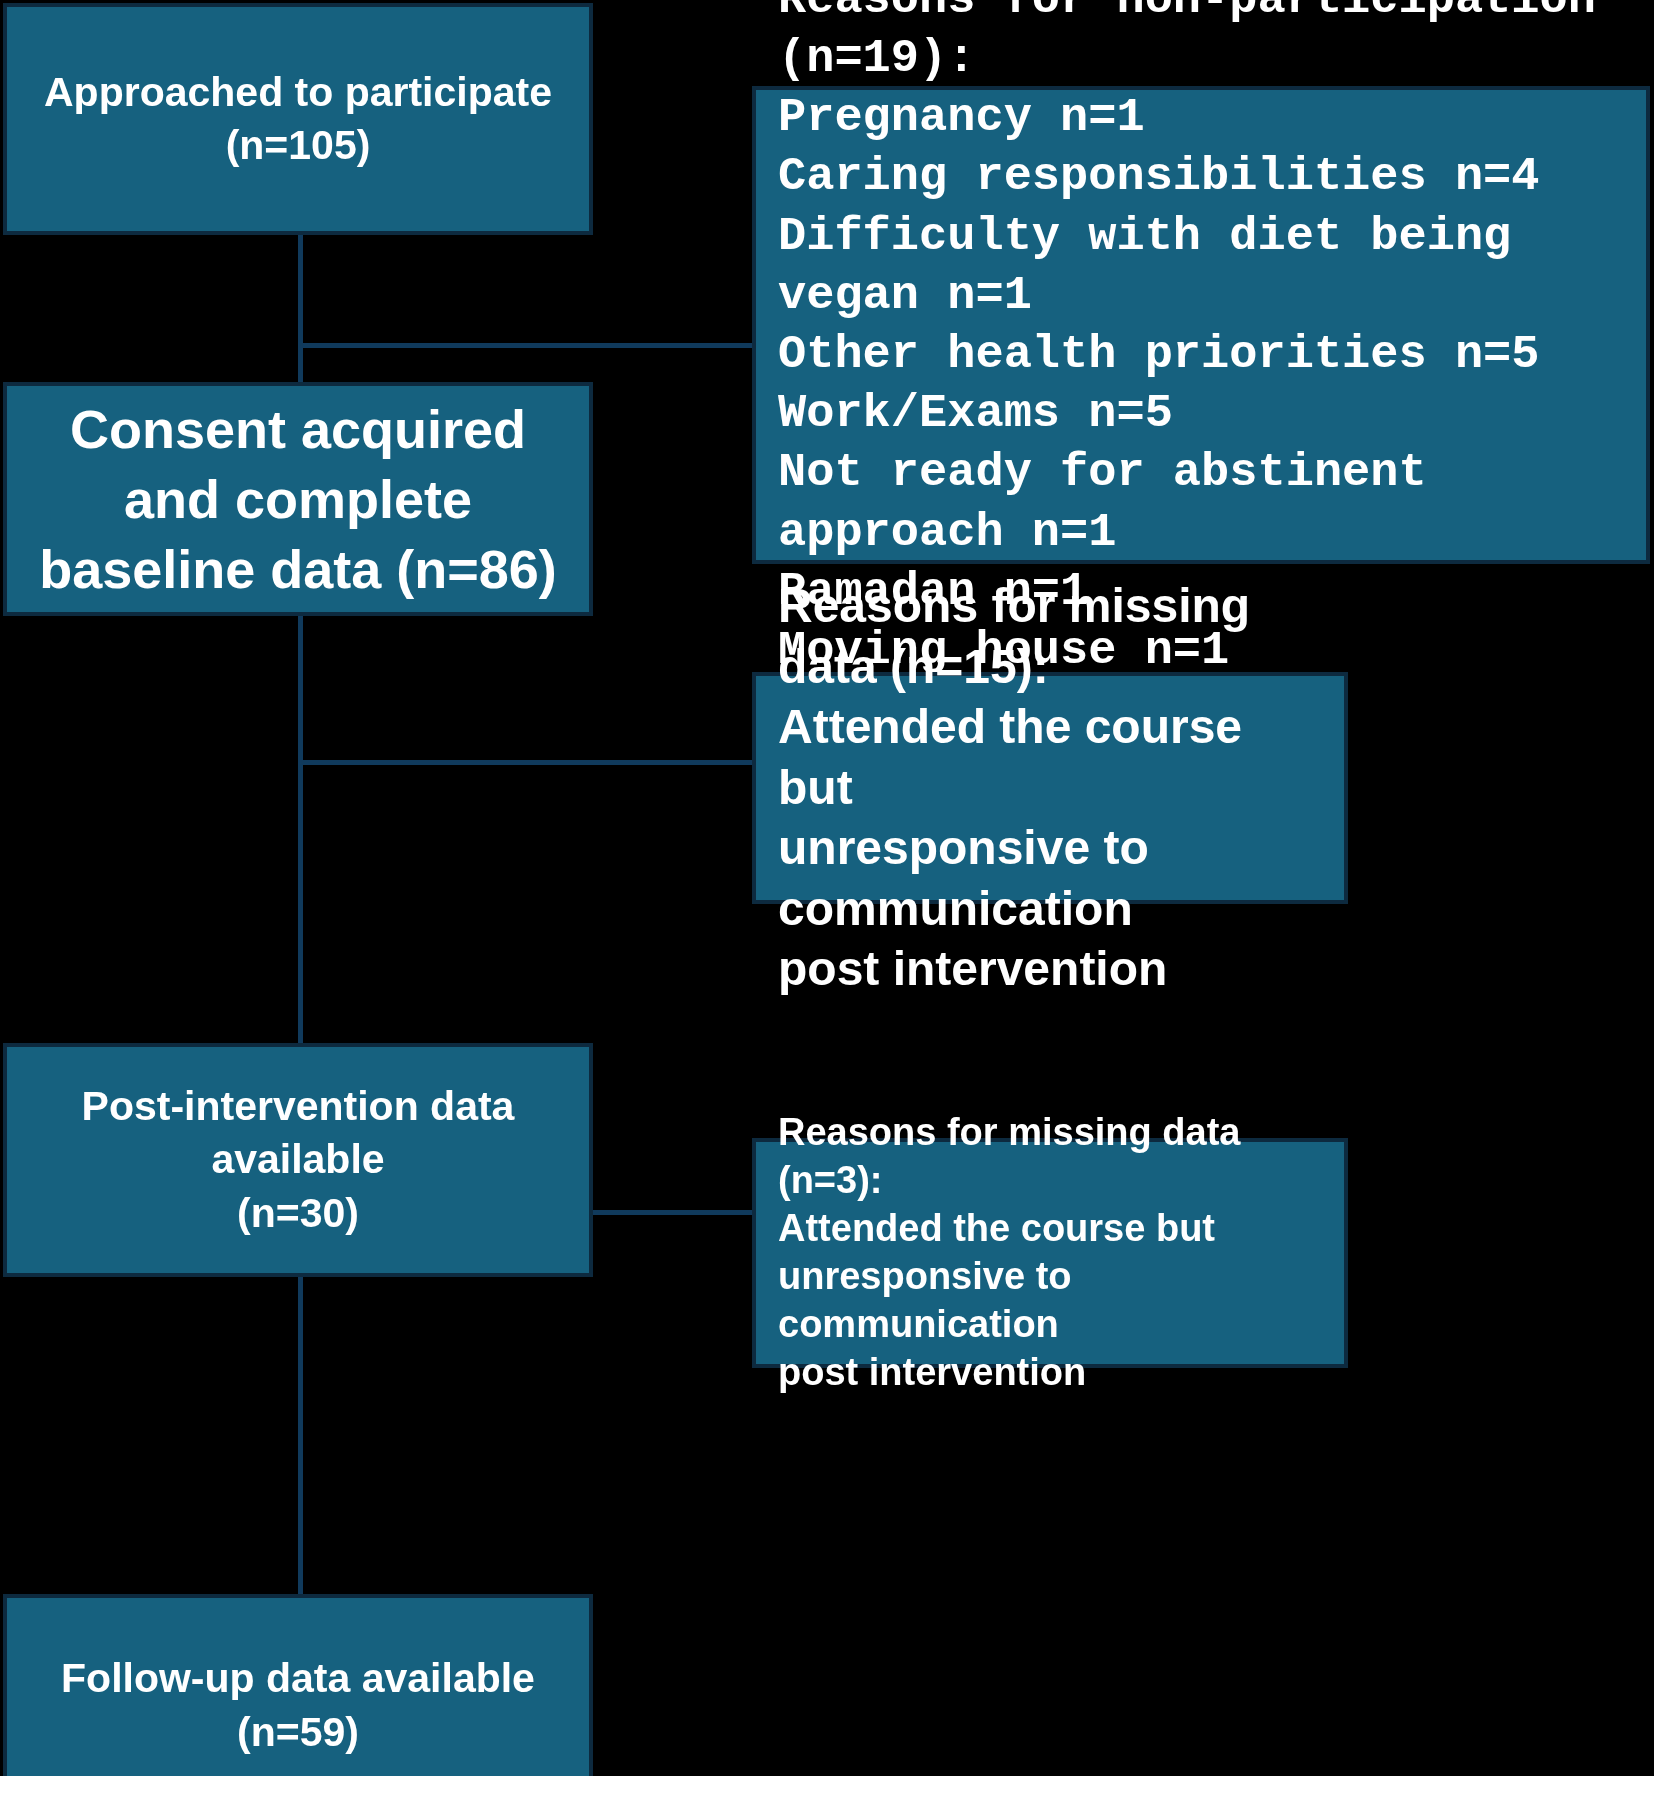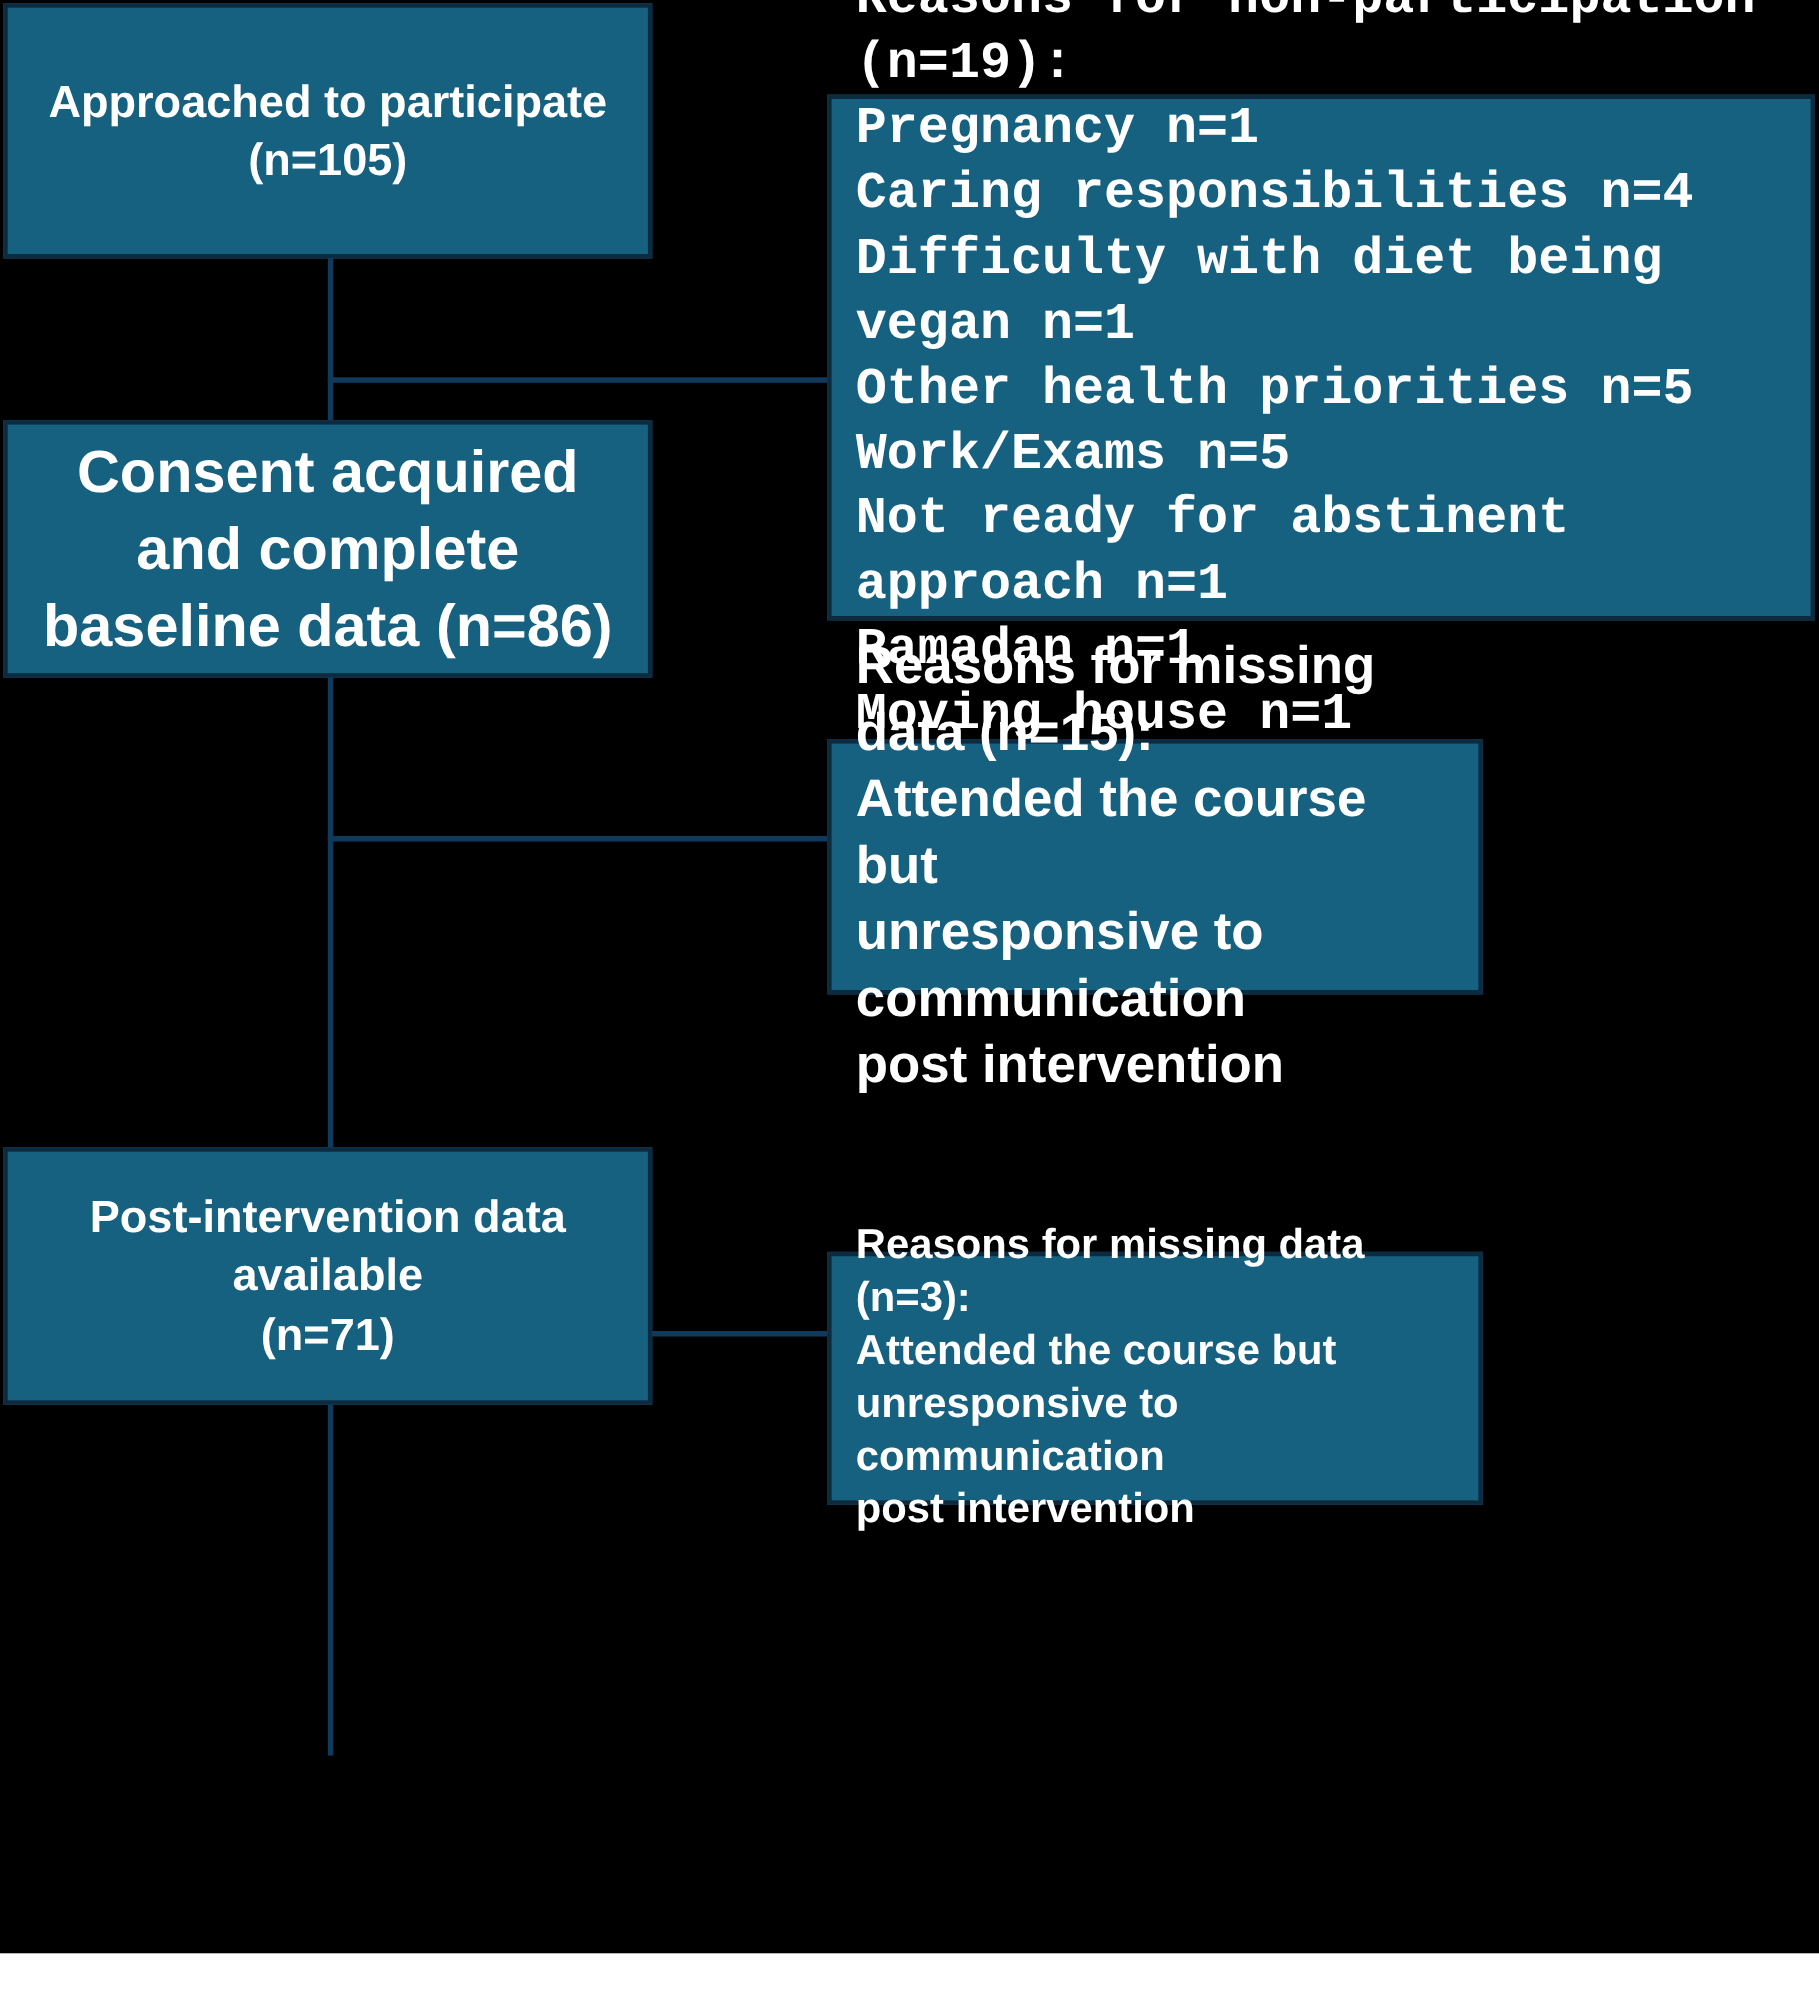--- a/index.html
+++ b/index.html
@@ -117,23 +117,26 @@
 (n=105)</span>
   </div>
 
   <div class="node center" id="node-consent">
     <span class="node-text">Consent acquired and complete
 baseline data (n=86)</span>
   </div>
 
   <div class="node center" id="node-post">
     <span class="node-text">Post-intervention data available
-(n=71)</span>
+(n=30)</span>
   </div>
 
+  <div class="node center" id="node-followup">
+    <span class="node-text">Follow-up data available (n=59)</span>
+  </div>
 
   <div class="node left-align" id="node-nonpart">
     <span class="node-text">Reasons for non-participation (n=19):
 Pregnancy n=1
 Caring responsibilities n=4
 Difficulty with diet being vegan n=1
 Other health priorities n=5
 Work/Exams n=5
 Not ready for abstinent approach n=1
 Ramadan n=1

